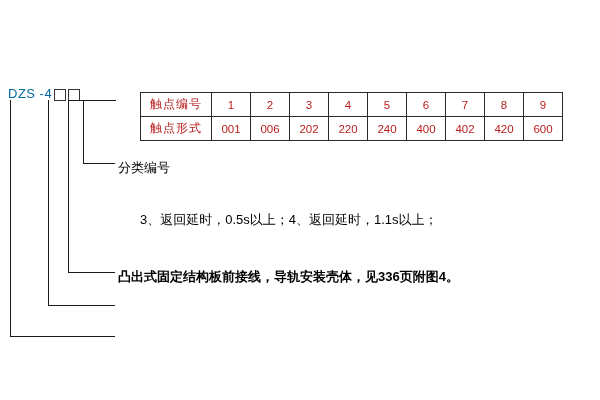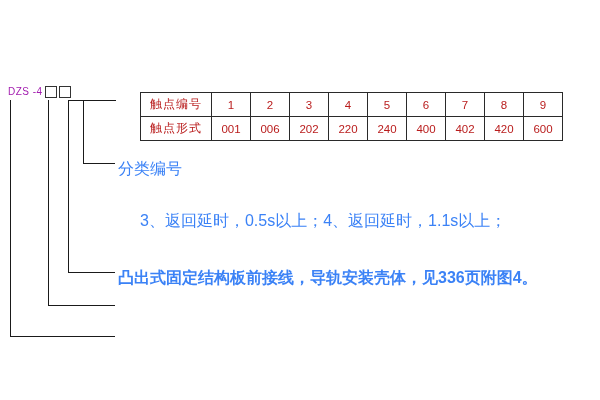--- a/index.html
+++ b/index.html
@@ -19,24 +19,24 @@
     position: relative;
     width: 600px;
     height: 400px;
   }
 
   
   .model-code {
     position: absolute;
     left: 8px;
     top: 86px;
-    font-size: 10px;
+    font-size: 13px;
     letter-spacing: 0.5px;
     white-space: nowrap;
-    color: #a21caf;
+    color: #0369a1;
   }
   .box-slot {
     display: inline-block;
     width: 12px;
     height: 12px;
     border: 1px solid #333;
     vertical-align: middle;
     margin-left: 2px;
     box-sizing: border-box;
   }
@@ -73,22 +73,22 @@
     font-size: 12px;
     letter-spacing: 1px;
   }
   .contact-table td.val-cell {
     width: 38px;
   }
 
   
   .ann {
     position: absolute;
-    font-size: 16px;
-    color: #3b82f6;
+    font-size: 13px;
+    color: #000000;
     white-space: nowrap;
   }
   .ann-bold {
     font-weight: bold;
   }
   .ann-cat {
     left: 118px;
     top: 159px;
   }
   .ann-l1 {

